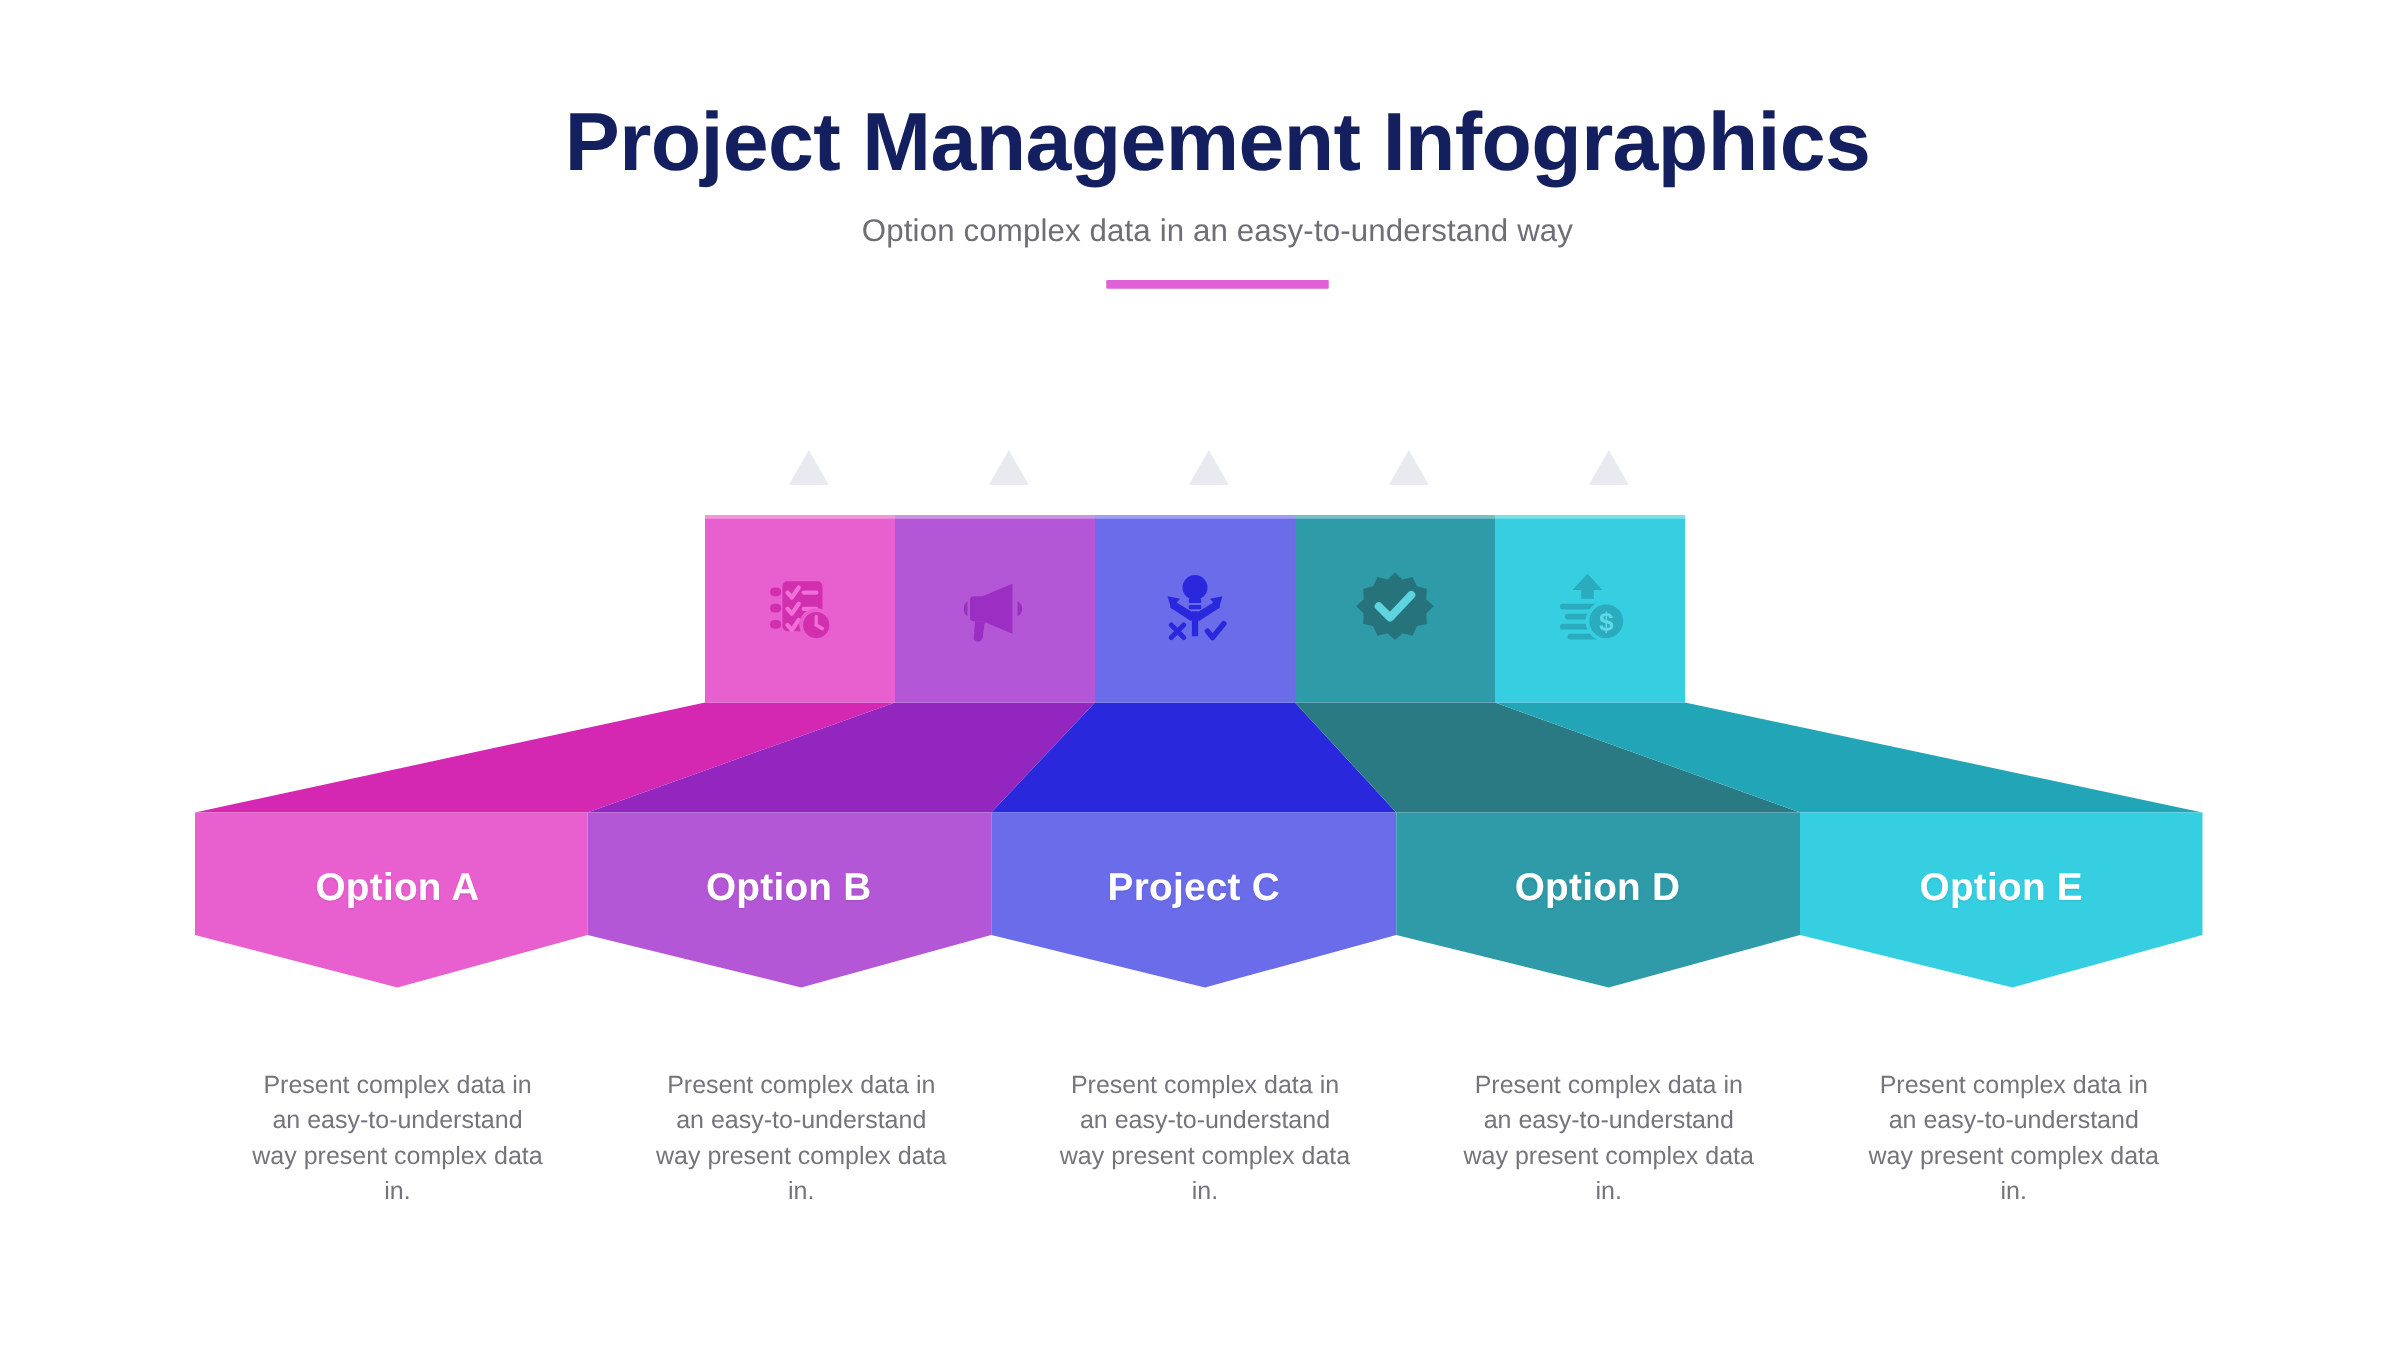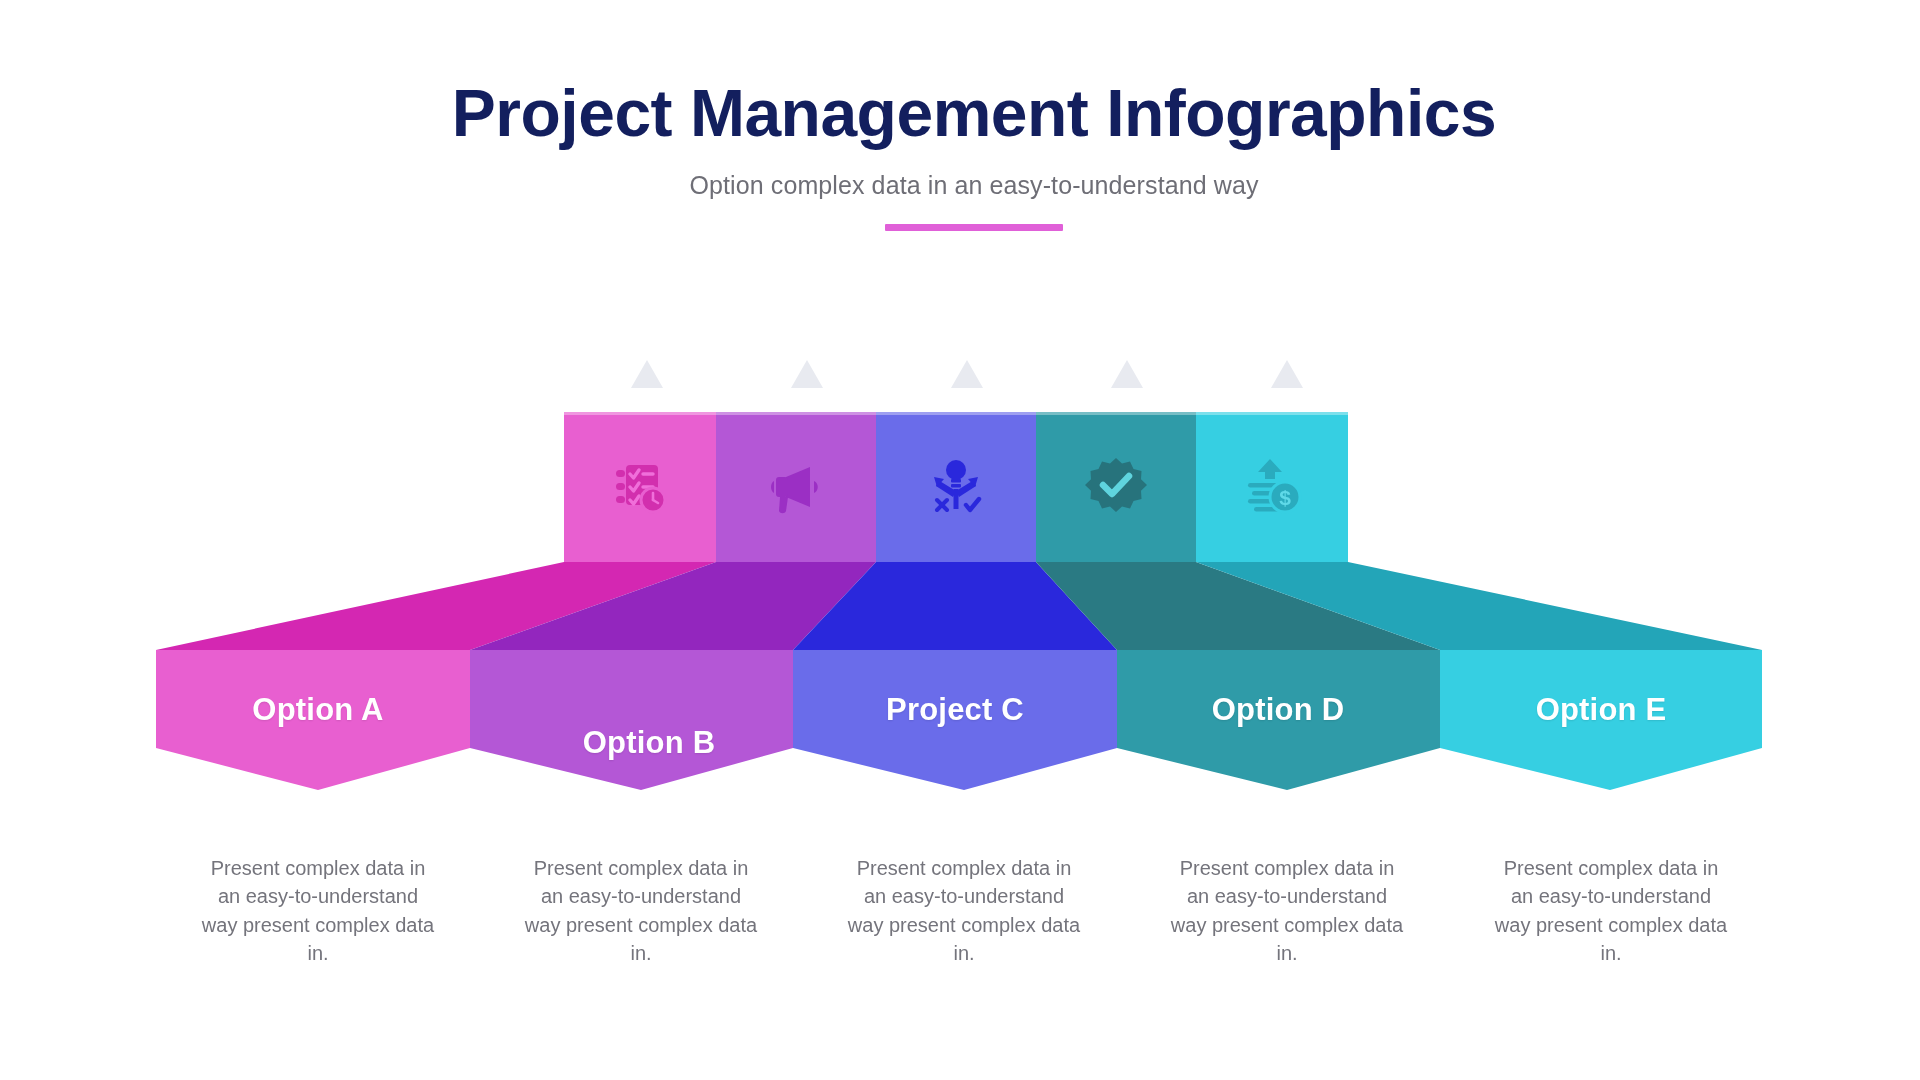--- a/index.html
+++ b/index.html
@@ -209,21 +209,21 @@
         </g>
         <circle cx="45" cy="42" r="15" fill="#2AABBE" stroke="#36CFE2" stroke-width="3"></circle>
         <text x="45" y="50" font-size="21" font-weight="bold" fill="#5FD9E8" text-anchor="middle" font-family="Liberation Sans, sans-serif">$</text>
       </svg>
     </div>
 
   </div>
 
   <div class="label-layer">
     <div class="opt-label" style="left:158px;top:692px;">Option A</div>
-    <div class="opt-label" style="left:489px;top:692px;margin-top:33px;">Option B</div>
+    <div class="opt-label" style="left:471px;top:692px;">Option B</div>
     <div class="opt-label" style="left:795px;top:692px;">Project C</div>
     <div class="opt-label" style="left:1441px;top:692px;">Option E</div>
     <div class="opt-label" style="left:1118px;top:692px;">Option D</div>
   </div>
 
   <div class="desc-layer">
     <div class="desc" style="left:200px;top:818px;">Present complex data in an easy-to-understand way present complex data in.</div>
     <div class="desc" style="left:523px;top:818px;">Present complex data in an easy-to-understand way present complex data in.</div>
     <div class="desc" style="left:846px;top:818px;">Present complex data in an easy-to-understand way present complex data in.</div>
     <div class="desc" style="left:1169px;top:818px;">Present complex data in an easy-to-understand way present complex data in.</div>

